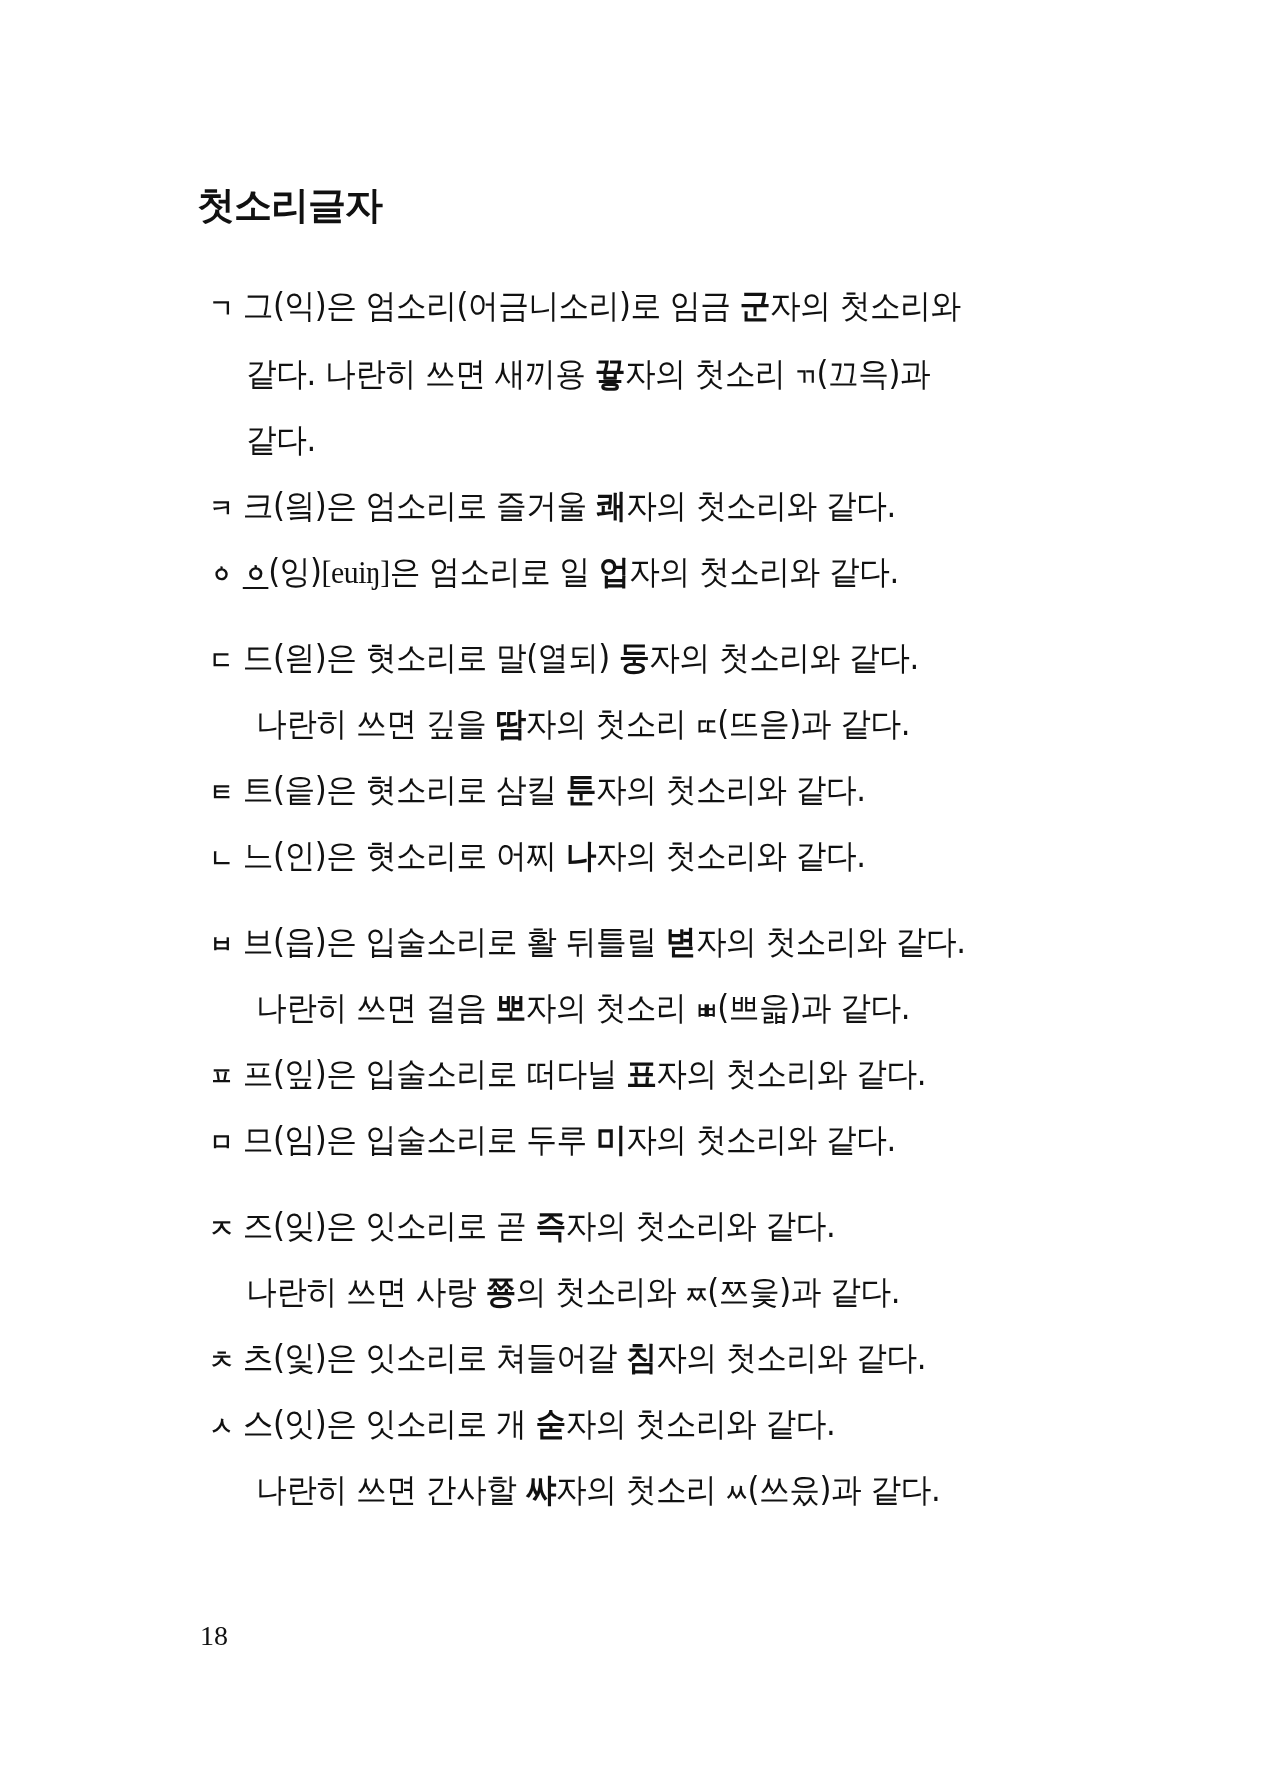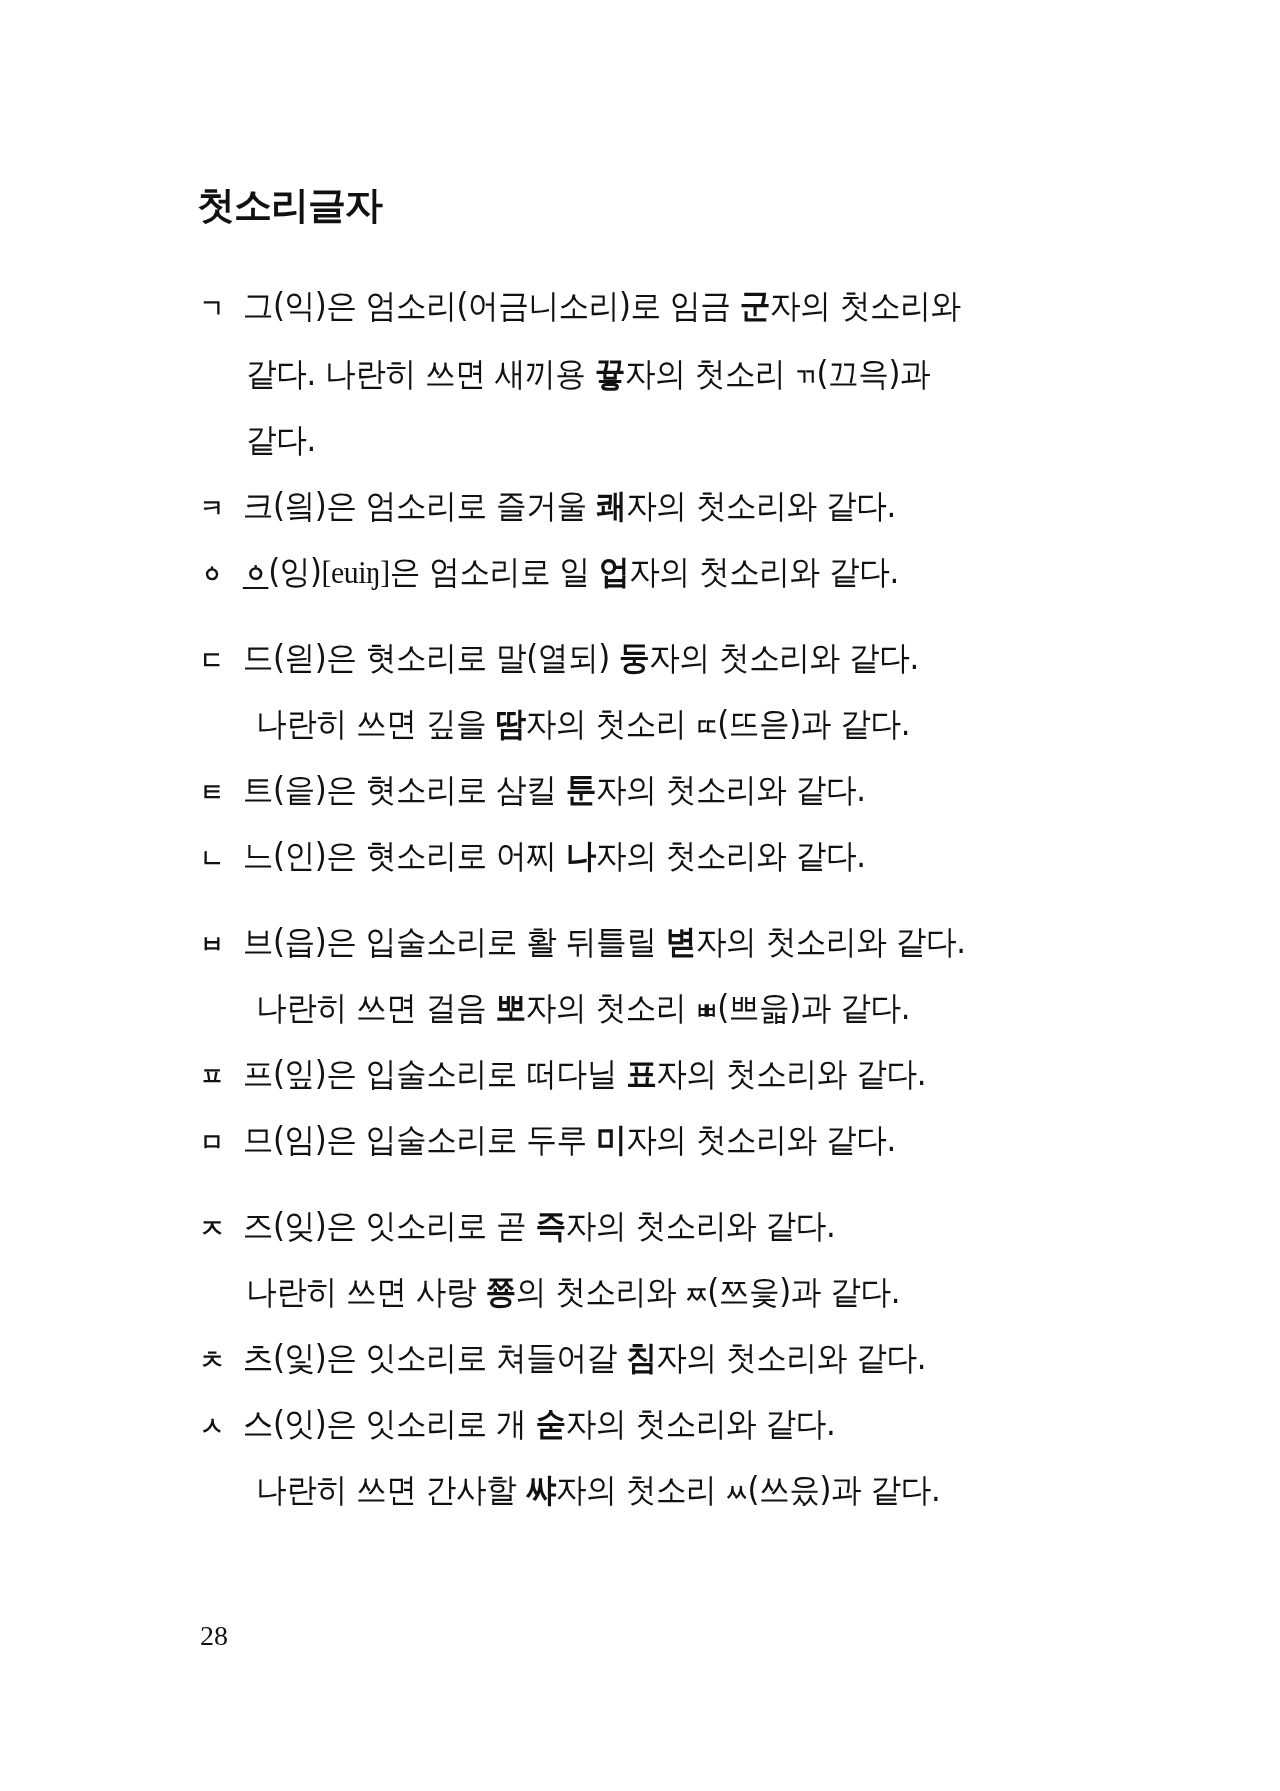--- a/index.html
+++ b/index.html
@@ -13,20 +13,21 @@
       position: relative;
       overflow: hidden;
       font-family: "DejaVu Sans", "Liberation Sans", sans-serif;
       color: #111111;
     }
     .page {
       position: absolute;
       left: 0; top: 0;
       width: 1280px;
       height: 1791px;
+      text-align: center;
     }
     .title {
       position: absolute;
       left: 197px;
       top: 182px;
       font-size: 38px;
       font-weight: bold;
       letter-spacing: -1px;
       line-height: 46px;
       color: #111;
@@ -131,14 +132,14 @@
   <div class="line" style="left:200px; top:1338px;">
     <span class="jamo">ㅊ</span><span class="seg">츠(잋)은 잇소리로 쳐들어갈 </span><span class="ex">침</span><span class="seg">자의 첫소리와 같다.</span>
   </div>
   <div class="line" style="left:200px; top:1404px;">
     <span class="jamo">ㅅ</span><span class="seg">스(잇)은 잇소리로 개 </span><span class="ex">숟</span><span class="seg">자의 첫소리와 같다.</span>
   </div>
   <div class="line" style="left:256px; top:1470px;">
     <span class="seg">나란히 쓰면 간사할 </span><span class="ex">쌰</span><span class="seg">자의 첫소리 </span><span class="small-jamo">ㅆ</span><span class="seg">(쓰읐)과 같다.</span>
   </div>
 
-  <div class="page-number">28</div>
+  <div class="page-number">18</div>
 </div>
 
 </body></html>

